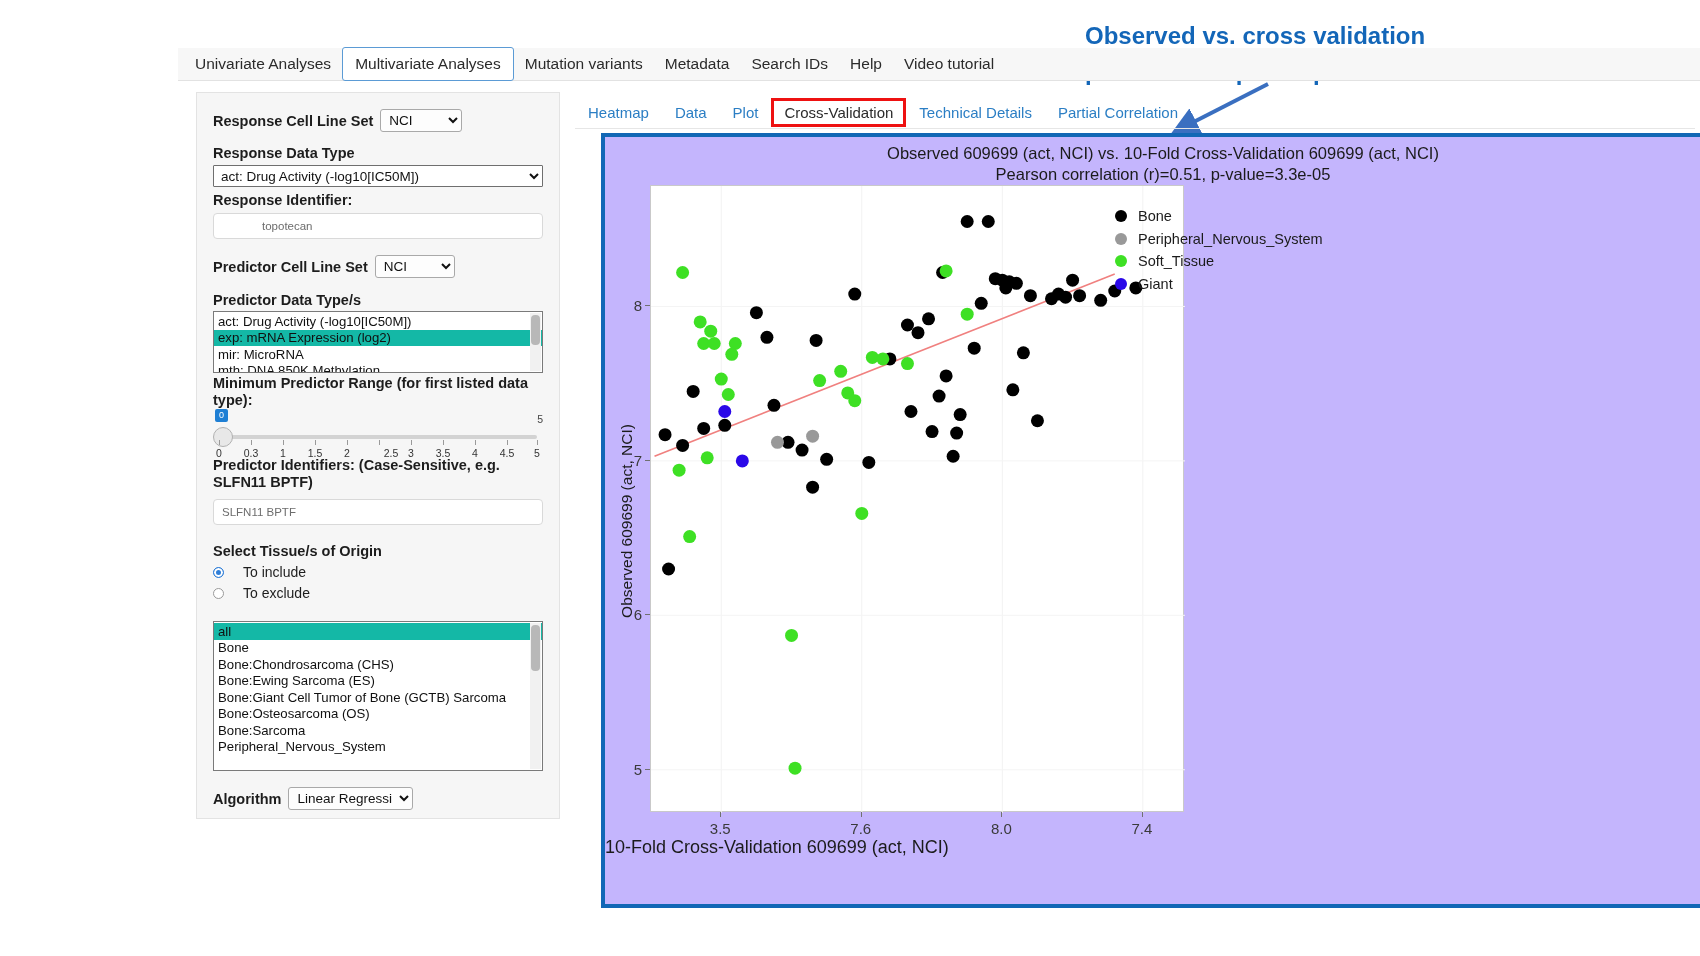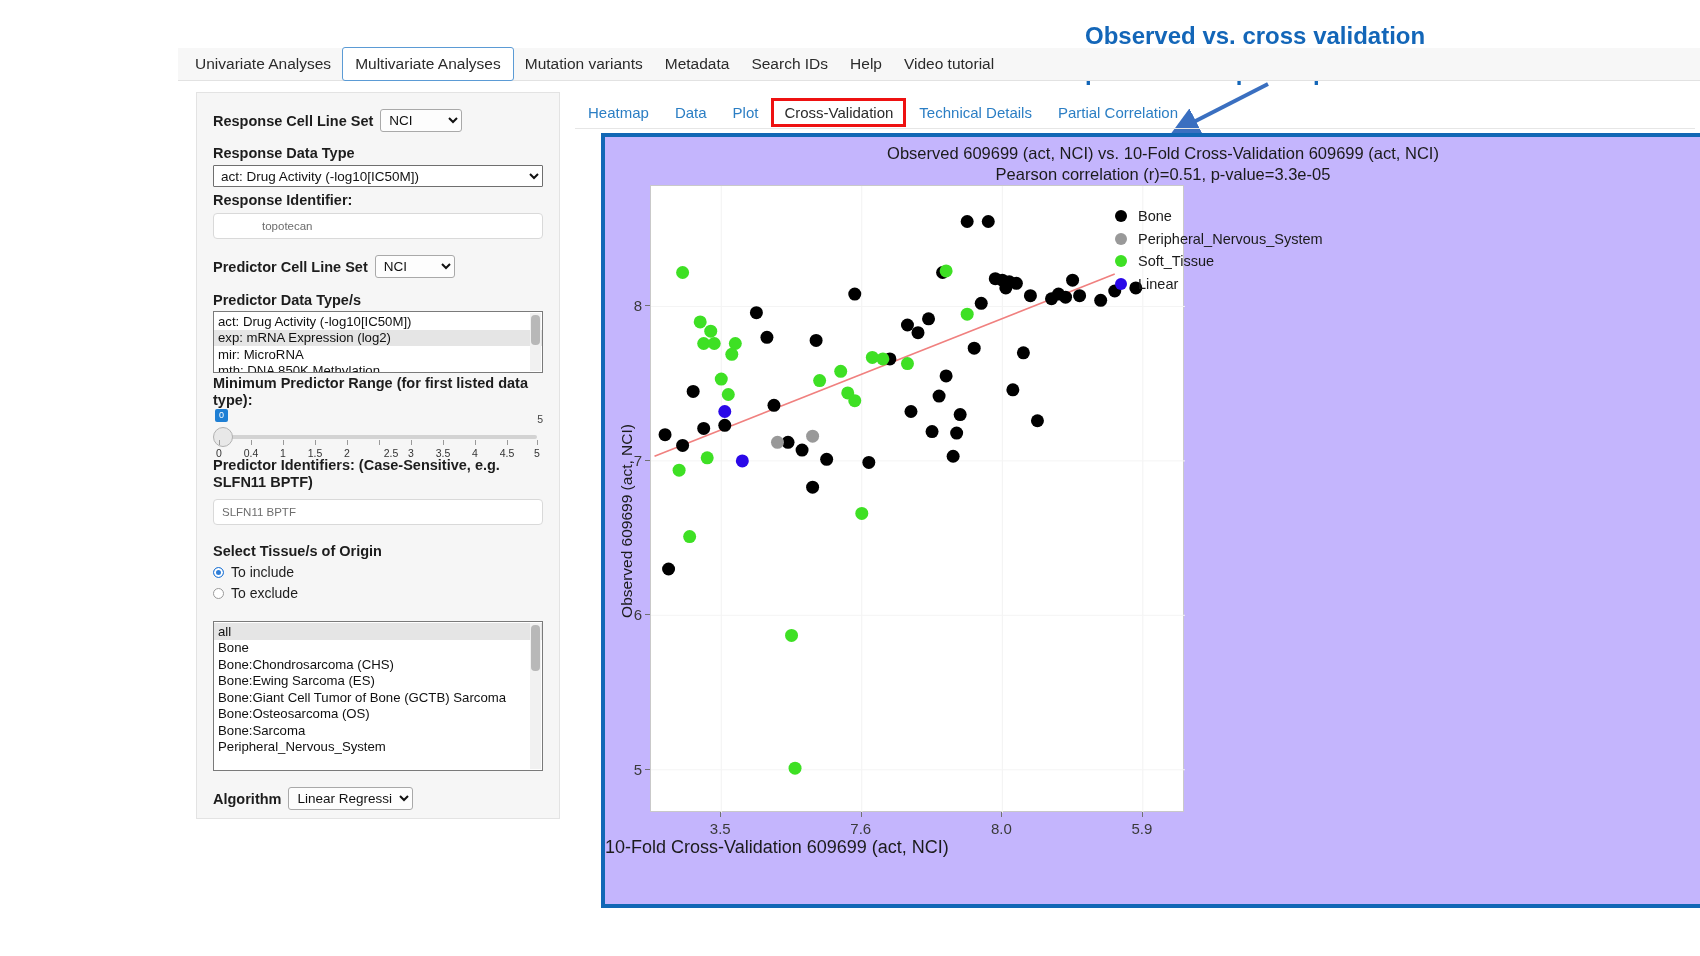--- a/index.html
+++ b/index.html
@@ -60,21 +60,21 @@
   }
 
   .listbox {
     width: 100%; border: 1px solid #7a7a7a; background: #fff;
     overflow: hidden; position: relative; padding: 1px 0 0 0;
   }
   .listbox .opt {
     font-size: 13.2px; color: #101010; line-height: 15.5px; padding: 0.5px 4px;
     white-space: nowrap;
   }
-  .listbox .opt.selected { background: #e5e5e5; }
+  .listbox .opt.selected { background: #14b8a6; }
   .lb-scroll {
     position:absolute; right:1px; top:1px; width:11px; bottom:1px; background:#f1f1f1;
   }
   .lb-thumb { position:absolute; left:1px; width:9px; background:#b8b8b8; border-radius:4px; }
 
   
   .slider-wrap { position: relative; height: 44px; margin-top: 4px; }
   .slider-track {
     position:absolute; left:6px; right:6px; top:22px; height:4px;
     background:#d3d3d3; border-radius:2px;
@@ -88,21 +88,21 @@
     font-size:9px; padding:1px 4px; border-radius:2px; line-height:11px;
   }
   .slider-max {
     position:absolute; right:0px; top:0px; font-size:10.5px; color:#444;
   }
   .slider-ticks { position:absolute; left:0; right:0; top:27px; height:8px; }
   .stick { position:absolute; top:0; width:1px; height:5px; background:#9a9a9a; }
   .slider-labels { position:absolute; left:0; right:0; top:34px; height:14px; }
   .slabel { position:absolute; font-size:10.5px; color:#333; transform:translateX(-50%); }
 
-  .radio-row { display:flex; align-items:center; gap:7px; margin-top:5px; }
+  .radio-row { display:flex; align-items:center; gap:19px; margin-top:5px; }
   .radio {
     width:11px; height:11px; border-radius:50%; border:1px solid #9a9a9a;
     background:#fff; display:inline-block; position:relative;
   }
   .radio.on { border-color:#2f7ed8; background:#2f7ed8; box-shadow: inset 0 0 0 2px #fff; }
   .radio-lbl { font-size:14px; color:#1d1d1d; }
 
   
   .subtabs {
     position:absolute; left:575px; top:96px; width:1120px; height:32px;
@@ -238,21 +238,21 @@
         <div class="stick" style="left:134px"></div>
           <div class="stick" style="left:166px"></div>
         <div class="stick" style="left:198px"></div>
           <div class="stick" style="left:230px"></div>
         <div class="stick" style="left:262px"></div>
           <div class="stick" style="left:294px"></div>
         <div class="stick" style="left:324px"></div>
       </div>
       <div class="slider-labels">
         <span class="slabel" style="left:6px">0</span>
-        <span class="slabel" style="left:38px">0.4</span>
+        <span class="slabel" style="left:38px">0.3</span>
         <span class="slabel" style="left:70px">1</span>
         <span class="slabel" style="left:102px">1.5</span>
         <span class="slabel" style="left:134px">2</span>
         <span class="slabel" style="left:178px">2.5</span>
         <span class="slabel" style="left:198px">3</span>
         <span class="slabel" style="left:230px">3.5</span>
         <span class="slabel" style="left:262px">4</span>
         <span class="slabel" style="left:294px">4.5</span>
         <span class="slabel" style="left:324px">5</span>
       </div>
@@ -414,39 +414,39 @@
         <div class="ytick-lbl" style="right: 1081px; left: 10px; width: 27px; text-align: right; top: 168.458px;">8</div>
         <div class="ytick-mark" style="left: 40px; top: 168.458px;"></div>
       </div>
     <div id="xtick-holder">
         <div class="xtick-lbl" style="left: 115.263px; top: 683px;">3.5</div>
         <div class="xtick-mark" style="left: 115.263px; top: 675px;"></div>
         <div class="xtick-lbl" style="left: 255.789px; top: 683px;">7.6</div>
         <div class="xtick-mark" style="left: 255.789px; top: 675px;"></div>
         <div class="xtick-lbl" style="left: 396.316px; top: 683px;">8.0</div>
         <div class="xtick-mark" style="left: 396.316px; top: 675px;"></div>
-        <div class="xtick-lbl" style="left: 536.842px; top: 683px;">5.9</div>
+        <div class="xtick-lbl" style="left: 536.842px; top: 683px;">7.4</div>
         <div class="xtick-mark" style="left: 536.842px; top: 675px;"></div>
       </div>
 
     <div class="xlabel" style="top:700px">10-Fold Cross-Validation 609699 (act, NCI)</div>
 
     <div class="legend" style="left:510px;top:68px">
       <div class="legend-row">
         <span class="legend-dot" style="background:#000000"></span>
         <span class="legend-txt">Bone</span>
       </div>
       <div class="legend-row">
         <span class="legend-dot" style="background:#999999"></span>
         <span class="legend-txt">Peripheral_Nervous_System</span>
       </div>
       <div class="legend-row">
         <span class="legend-dot" style="background:#3ee024"></span>
         <span class="legend-txt">Soft_Tissue</span>
       </div>
       <div class="legend-row">
         <span class="legend-dot" style="background:#2a08e8"></span>
-        <span class="legend-txt">Linear</span>
+        <span class="legend-txt">Giant</span>
       </div>
     </div>
   </div>
 
 </div>
 
 </body></html>

